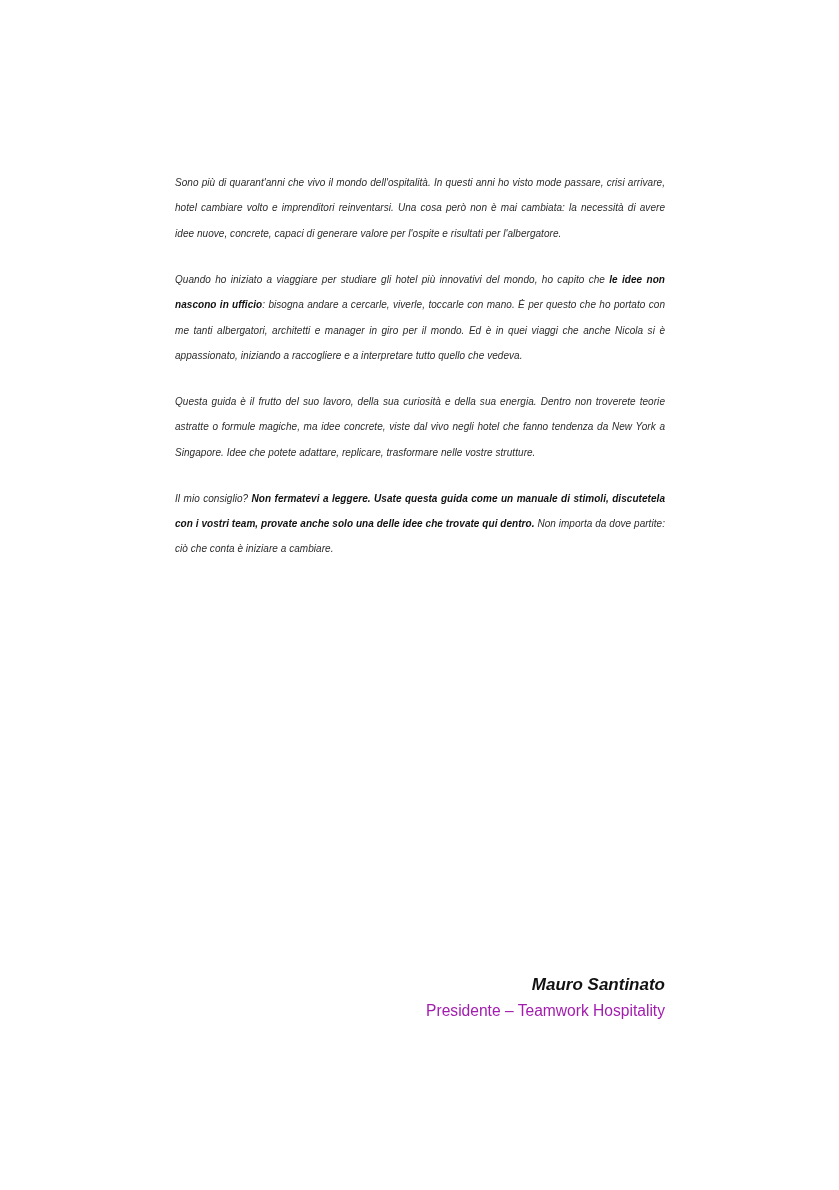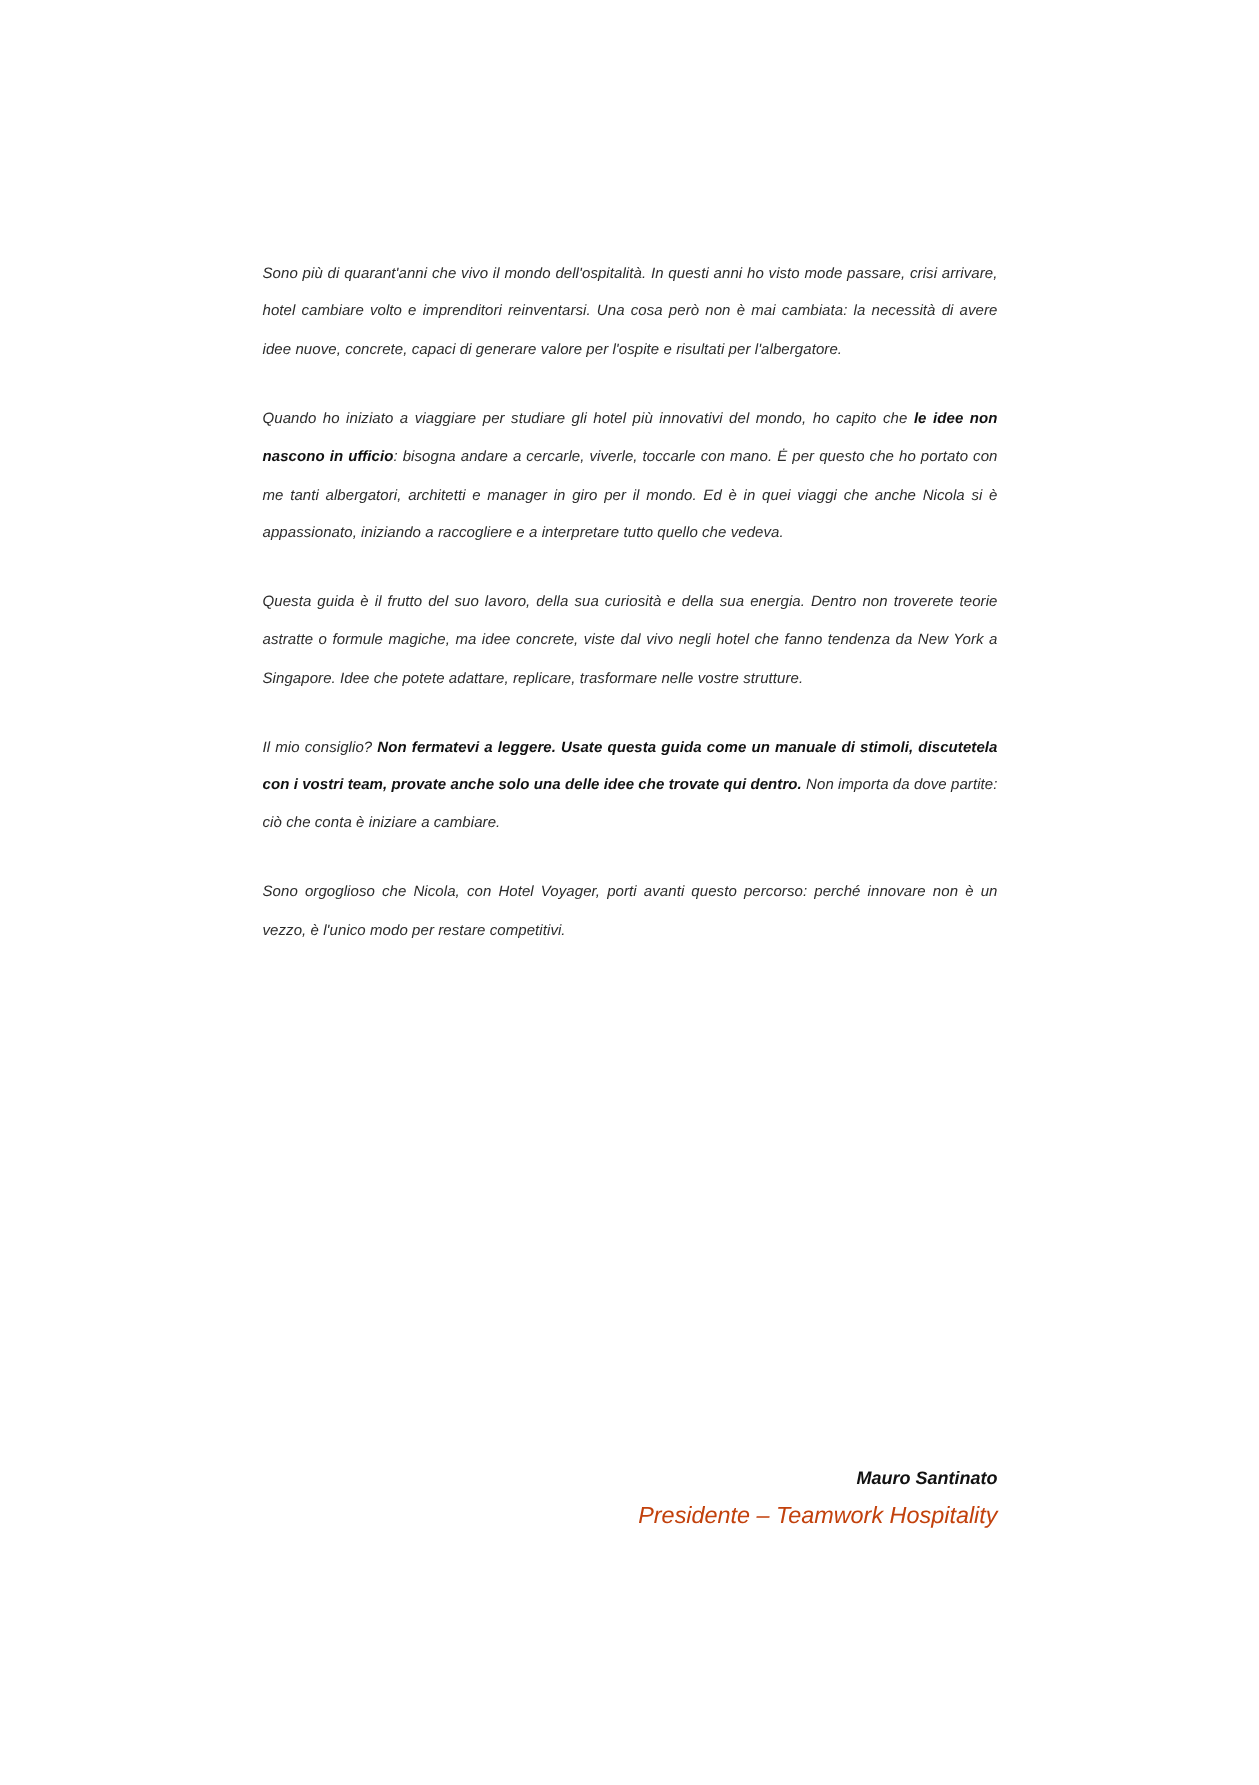--- a/index.html
+++ b/index.html
@@ -34,52 +34,48 @@
       font-weight: bold;
       color: #111111;
     }
     .signature {
       position: absolute;
       right: 174px;
       top: 972px;
       text-align: right;
     }
     .sig-name {
-      font-size: 12px;
+      font-size: 17px;
       line-height: 26px;
       font-weight: bold;
       font-style: italic;
       color: #111111;
       margin: 0;
     }
     .sig-role {
       font-size: 15.6px;
       line-height: 26px;
-      font-style: italic;
-      color: #c2410c;
+      color: #a21caf;
       margin: 0;
     }
   </style>
 </head>
 <body>
 
 <div class="page">
   <p class="para">
     <span>Sono più di quarant'anni che vivo il mondo dell'ospitalità. In questi anni ho visto mode passare, crisi arrivare, hotel cambiare volto e imprenditori reinventarsi. Una cosa però non è mai cambiata: la necessità di avere idee nuove, concrete, capaci di generare valore per l'ospite e risultati per l'albergatore.</span>
   </p>
   <p class="para">
     <span>Quando ho iniziato a viaggiare per studiare gli hotel più innovativi del mondo, ho capito che </span><b>le idee non nascono in ufficio</b><span>: bisogna andare a cercarle, viverle, toccarle con mano. Ė per questo che ho portato con me tanti albergatori, architetti e manager in giro per il mondo. Ed è in quei viaggi che anche Nicola si è appassionato, iniziando a raccogliere e a interpretare tutto quello che vedeva.</span>
   </p>
   <p class="para">
     <span>Questa guida è il frutto del suo lavoro, della sua curiosità e della sua energia. Dentro non troverete teorie astratte o formule magiche, ma idee concrete, viste dal vivo negli hotel che fanno tendenza da New York a Singapore. Idee che potete adattare, replicare, trasformare nelle vostre strutture.</span>
   </p>
   <p class="para">
     <span>Il mio consiglio? </span><b>Non fermatevi a leggere. Usate questa guida come un manuale di stimoli, discutetela con i vostri team, provate anche solo una delle idee che trovate qui dentro.</b><span> Non importa da dove partite: ciò che conta è iniziare a cambiare.</span>
   </p>
-  <p class="para">
-    <span>Sono orgoglioso che Nicola, con Hotel Voyager, porti avanti questo percorso: perché innovare non è un vezzo, è l'unico modo per restare competitivi.</span>
-  </p>
 </div>
 
 <div class="signature">
   <p class="sig-name">Mauro Santinato</p>
   <p class="sig-role">Presidente – Teamwork Hospitality</p>
 </div>
 
 </body></html>

